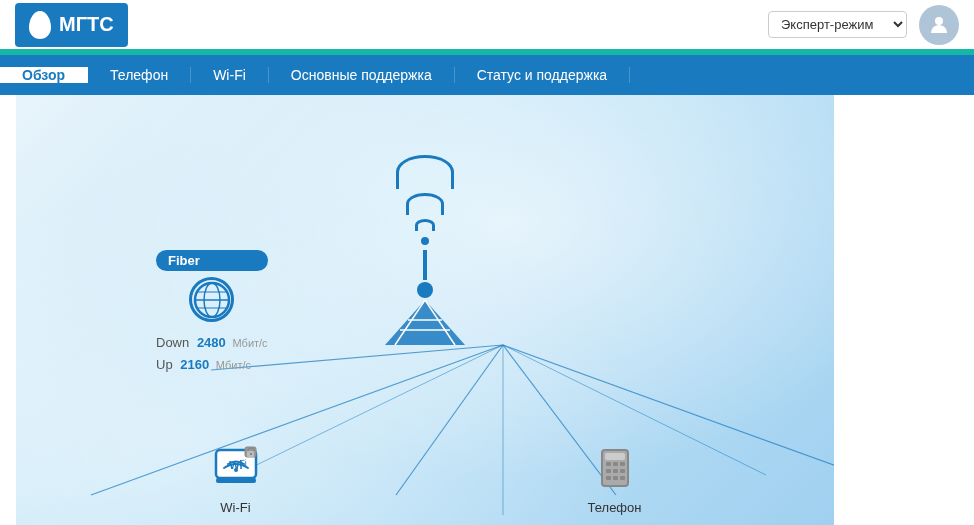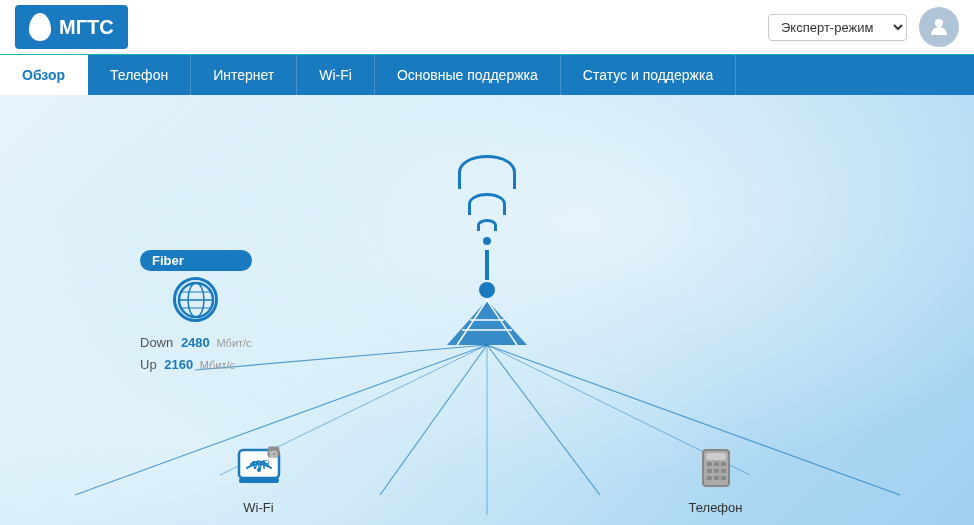--- a/index.html
+++ b/index.html
@@ -11,21 +11,21 @@
       background: #fff;
     }
 
     
     .header {
       display: flex;
       align-items: center;
       background: #fff;
       height: 55px;
       padding: 0 15px;
-      border-bottom: 1px solid #14b8a6;
+      border-bottom: 6px solid #14b8a6;
     }
     .logo-box {
       background: #1a7abf;
       color: #fff;
       font-size: 20px;
       font-weight: bold;
       padding: 8px 14px;
       border-radius: 4px;
       display: flex;
       align-items: center;
@@ -66,20 +66,21 @@
       cursor: pointer;
       color: #fff;
       font-size: 18px;
     }
 
     
     .nav {
       display: flex;
       background: #1a7abf;
       height: 40px;
+      align-items: center;
     }
     .nav-item {
       display: flex;
       align-items: center;
       justify-content: center;
       padding: 0 22px;
       color: #fff;
       font-size: 14px;
       cursor: pointer;
       white-space: nowrap;
@@ -87,24 +88,25 @@
     }
     .nav-item.active {
       background: #fff;
       color: #1a7abf;
       font-weight: bold;
     }
 
     
     .main {
       position: relative;
-      width: 974px;
+      width: 818px;
       height: 430px;
       background: linear-gradient(135deg, #e8f4fb 0%, #c8e8f8 40%, #a0d0f0 100%);
       overflow: hidden;
+      margin-left: 16px;
     }
 
     
     .bg-wave {
       position: absolute;
       top: 0; left: 0; right: 0; bottom: 0;
       background: radial-gradient(ellipse at 60% 30%, rgba(255,255,255,0.6) 0%, transparent 60%),
                   radial-gradient(ellipse at 20% 80%, rgba(255,255,255,0.4) 0%, transparent 50%);
     }
 
@@ -278,23 +280,20 @@
     </svg>
   </div>
 </div>
 
 <nav class="nav">
   <div class="nav-item active">
     <span>Обзор</span>
   </div>
   <div class="nav-item">
     <span>Телефон</span>
-  </div>
-  <div class="nav-item">
-    <span>Интернет</span>
   </div>
   <div class="nav-item">
     <span>Wi-Fi</span>
   </div>
   <div class="nav-item">
     <span>Основные поддержка</span>
   </div>
   <div class="nav-item">
     <span>Статус и поддержка</span>
   </div>

